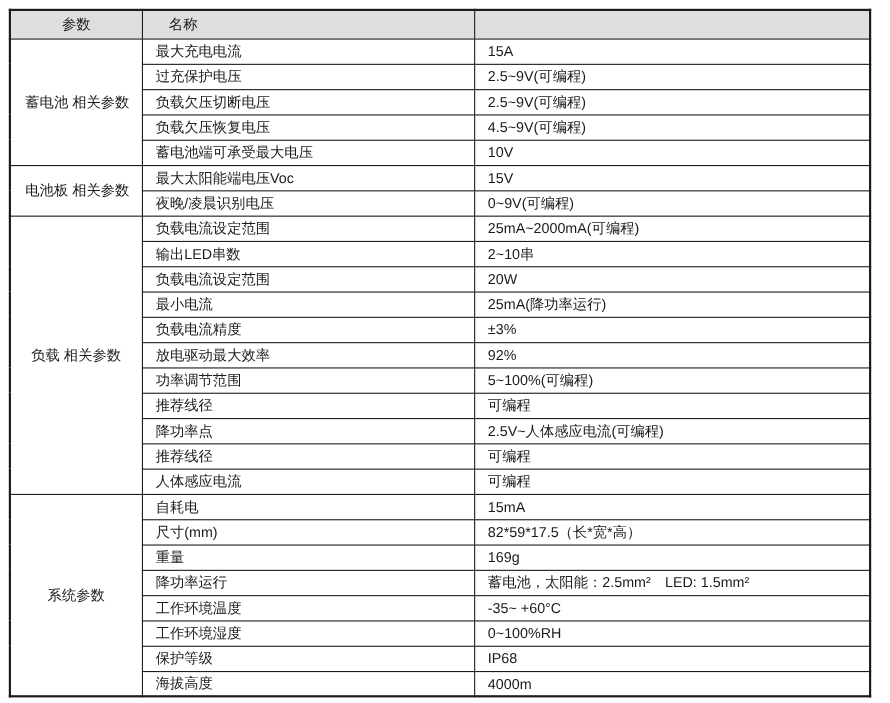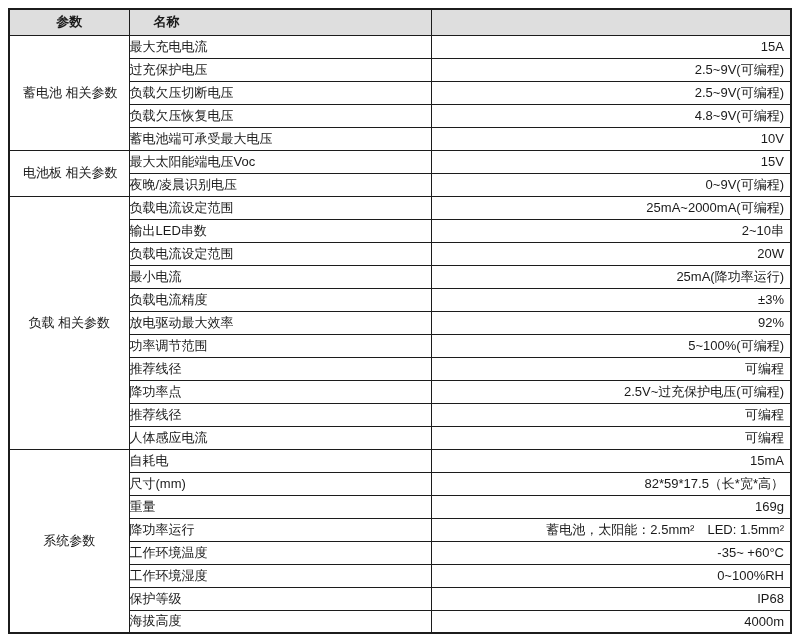--- a/index.html
+++ b/index.html
@@ -29,38 +29,38 @@
 
   table.spec th, table.spec td {
     border: 1px solid #1c1c1c;
     box-sizing: border-box;
     overflow: hidden;
     white-space: nowrap;
   }
   thead th {
     background: #dedede;
     height: 26px;
-    font-weight: bold;
+    font-weight: normal;
     border-bottom: 2px solid #1c1c1c;
     padding: 0;
   }
   thead th.h-group { text-align: center; }
   thead th.h-name  { text-align: left; padding-left: 24px; }
   thead th.h-value { text-align: left; padding-left: 12px; }
 
   tbody td { height: 23px; }
   td.gcell {
     text-align: center;
     vertical-align: middle;
     white-space: pre-line;
     line-height: 1.35;
     padding: 0 13px;
   }
-  td.ncell { text-align: left; padding: 0 6px 0 0; }
-  td.vcell { text-align: right; padding: 0 6px 0 12px; }
+  td.ncell { text-align: left; padding: 0 6px 0 12px; }
+  td.vcell { text-align: left; padding: 0 6px 0 12px; }
 </style>
 </head>
 <body>
 
 <div class="page">
   <table class="spec">
     <colgroup>
       <col class="c-group">
       <col class="c-name">
       <col class="c-value">
@@ -83,21 +83,21 @@
       <tr>
         <td class="ncell">过充保护电压</td>
         <td class="vcell">2.5~9V(可编程)</td>
       </tr>
       <tr>
         <td class="ncell">负载欠压切断电压</td>
         <td class="vcell">2.5~9V(可编程)</td>
       </tr>
       <tr>
         <td class="ncell">负载欠压恢复电压</td>
-        <td class="vcell">4.8~9V(可编程)</td>
+        <td class="vcell">4.5~9V(可编程)</td>
       </tr>
       <tr>
         <td class="ncell">蓄电池端可承受最大电压</td>
         <td class="vcell">10V</td>
       </tr>
 
       <tr>
         <td class="gcell" rowspan="2">电池板
 相关参数</td>
         <td class="ncell">最大太阳能端电压Voc</td>
@@ -137,21 +137,21 @@
       <tr>
         <td class="ncell">功率调节范围</td>
         <td class="vcell">5~100%(可编程)</td>
       </tr>
       <tr>
         <td class="ncell">推荐线径</td>
         <td class="vcell">可编程</td>
       </tr>
       <tr>
         <td class="ncell">降功率点</td>
-        <td class="vcell">2.5V~过充保护电压(可编程)</td>
+        <td class="vcell">2.5V~人体感应电流(可编程)</td>
       </tr>
       <tr>
         <td class="ncell">推荐线径</td>
         <td class="vcell">可编程</td>
       </tr>
       <tr>
         <td class="ncell">人体感应电流</td>
         <td class="vcell">可编程</td>
       </tr>
 

